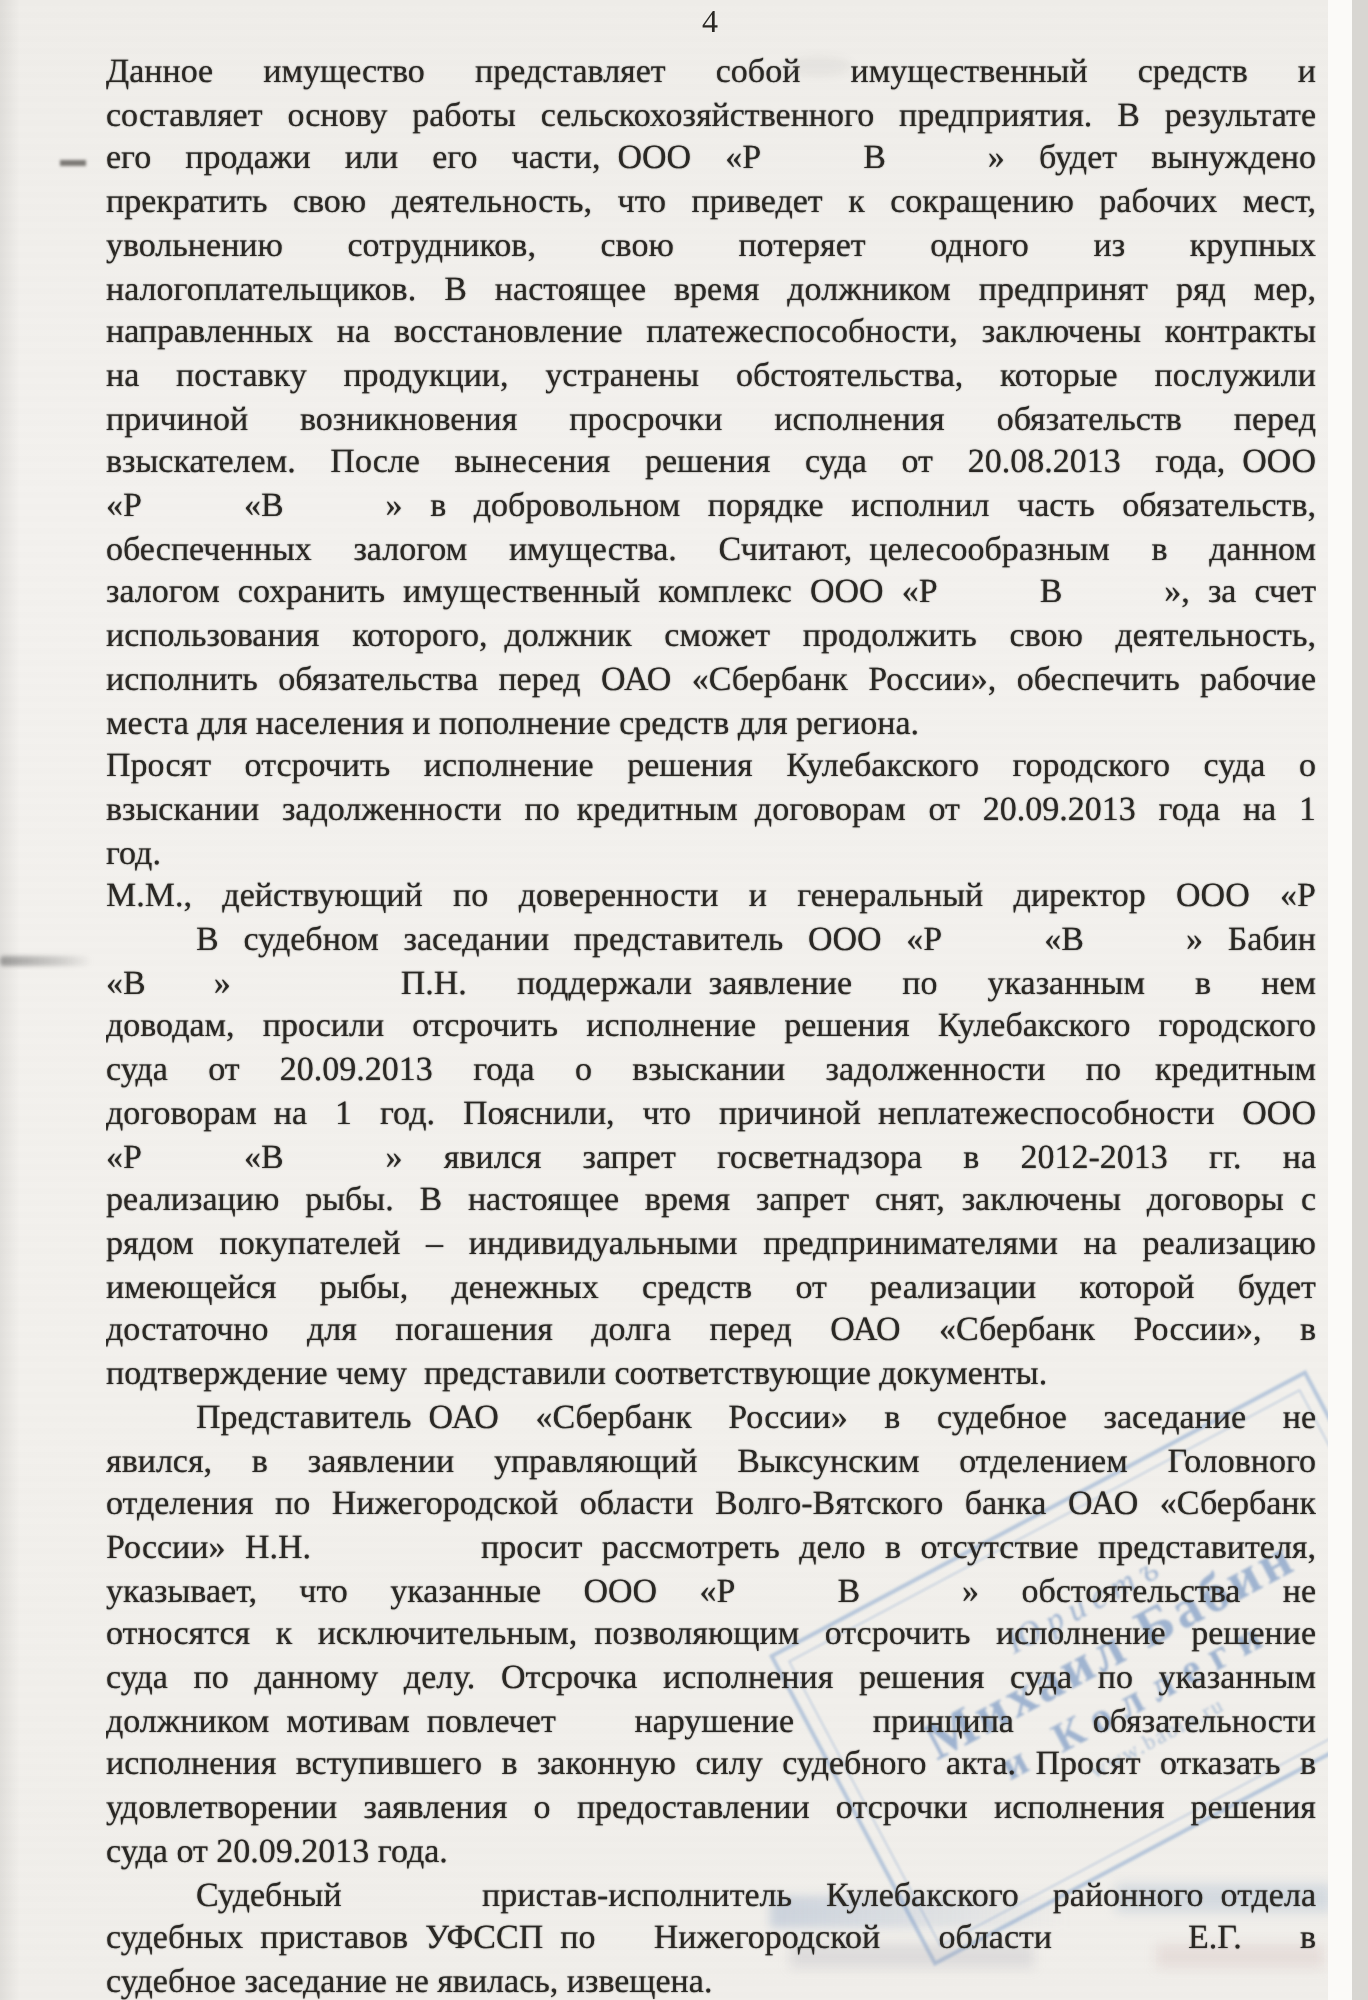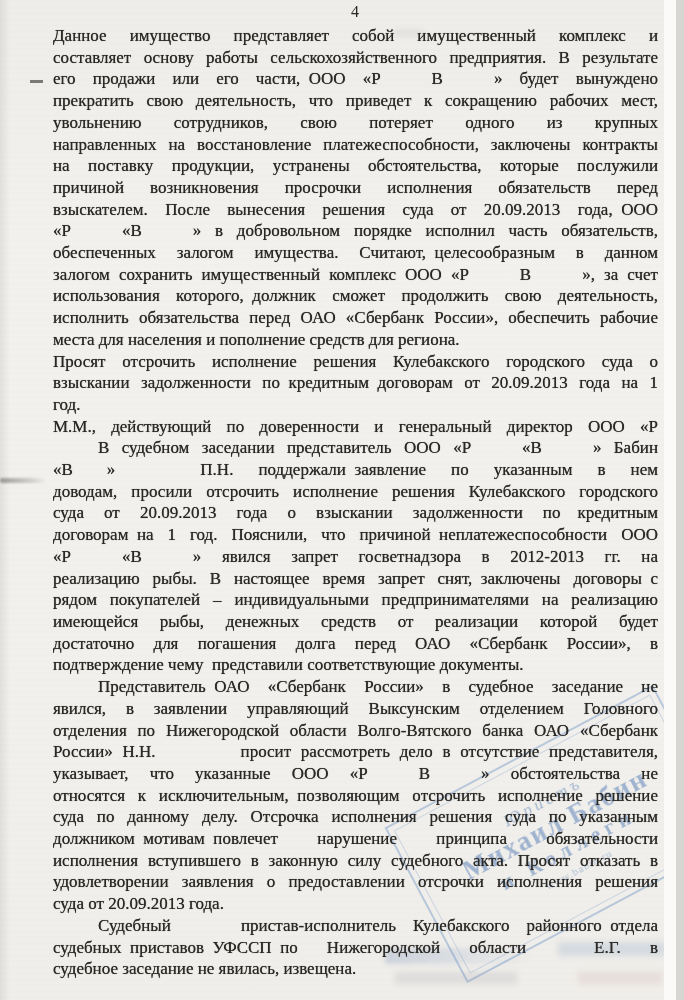--- a/index.html
+++ b/index.html
@@ -75,29 +75,30 @@
     <div class="wm-title">Юристъ</div>
     <div class="wm-name">Михаил Бабин</div>
     <div class="wm-suffix">и Коллеги</div>
     <div class="wm-site">www.babin.ru</div>
   </div>
 
   <div class="page-number">4</div>
 
   <div class="text-block">
       <div class="para">
-        <div class="line">Данное имущество представляет собой имущественный комплекс и</div>
+        <div class="line">Данное имущество представляет собой имущественный средств и</div>
         <div class="line">составляет основу работы сельскохозяйственного предприятия. В результате</div>
         <div class="line">его продажи или его части, ООО «Р   В   » будет вынуждено</div>
         <div class="line">прекратить свою деятельность, что приведет к сокращению рабочих мест,</div>
         <div class="line">увольнению сотрудников, свою потеряет одного из крупных</div>
+        <div class="line">налогоплательщиков. В настоящее время должником предпринят ряд мер,</div>
         <div class="line">направленных на восстановление платежеспособности, заключены контракты</div>
         <div class="line">на поставку продукции, устранены обстоятельства, которые послужили</div>
         <div class="line">причиной возникновения просрочки исполнения обязательств перед</div>
-        <div class="line">взыскателем. После вынесения решения суда от 20.09.2013 года, ООО</div>
+        <div class="line">взыскателем. После вынесения решения суда от 20.08.2013 года, ООО</div>
         <div class="line">«Р   «В   » в добровольном порядке исполнил часть обязательств,</div>
         <div class="line">обеспеченных залогом имущества. Считают, целесообразным в данном</div>
         <div class="line">залогом сохранить имущественный комплекс ООО «Р   В   », за счет</div>
         <div class="line">использования которого, должник сможет продолжить свою деятельность,</div>
         <div class="line">исполнить обязательства перед ОАО «Сбербанк России», обеспечить рабочие</div>
         <div class="line last">места для населения и пополнение средств для региона.</div>
       </div>
       <div class="para">
         <div class="line">Просят отсрочить исполнение решения Кулебакского городского суда о</div>
         <div class="line">взыскании задолженности по кредитным договорам от 20.09.2013 года на 1</div>

